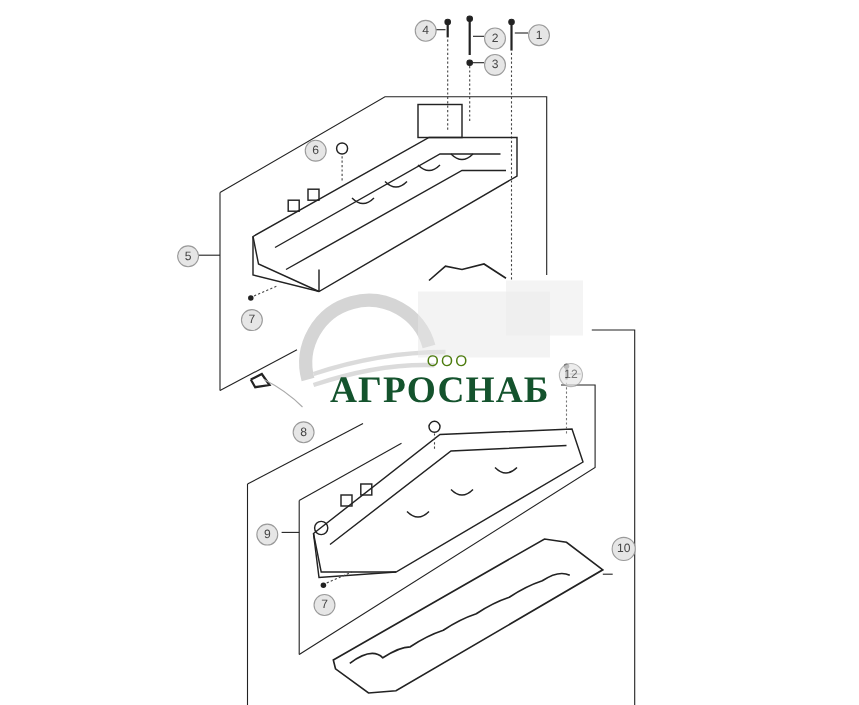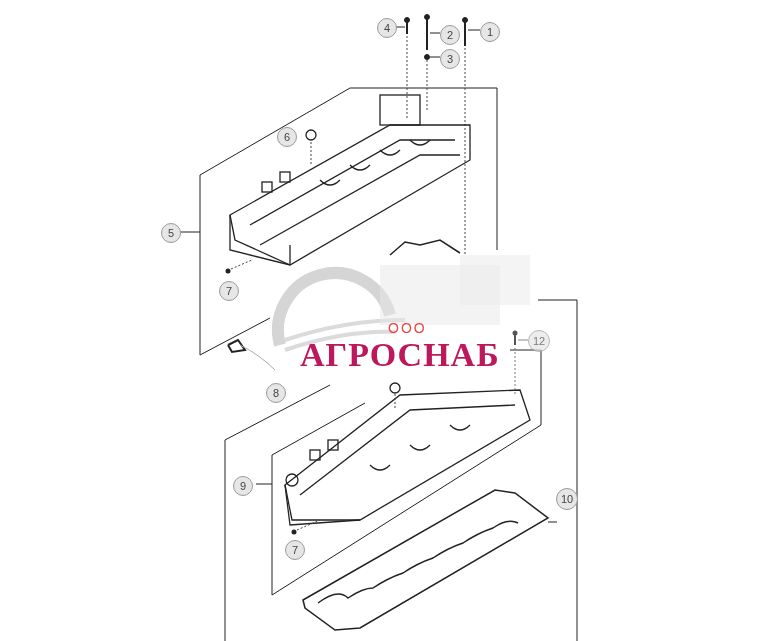--- a/index.html
+++ b/index.html
@@ -1,20 +1,20 @@
 <!DOCTYPE html>
 <html><head>
 <meta charset="utf-8">
 <style>
   html, body { margin:0; padding:0; background:#ffffff; }
   body { width:781px; height:641px; overflow:hidden; position:relative; font-family:"Liberation Sans", sans-serif; }
   #canvas { position:absolute; left:0; top:0; width:781px; height:641px; }
   .callout { position:absolute; width:18px; height:18px; border-radius:50%; background:#e6e6e6; border:1px solid #9a9a9a; color:#444; font-size:11px; line-height:18px; text-align:center; box-sizing:content-box; }
-  .watermark { position:absolute; left:300px; top:336px; font-family:"Liberation Serif", serif; font-size:34px; letter-spacing:1px; color:#be185d; font-weight:bold; }
-  .watermark-ooo { position:absolute; left:388px; top:320px; font-family:"Liberation Sans", sans-serif; font-size:14px; color:#ef4444; letter-spacing:2px; }
+  .watermark { position:absolute; left:300px; top:336px; font-family:"Liberation Serif", serif; font-size:34px; letter-spacing:1px; color:#14532d; font-weight:bold; }
+  .watermark-ooo { position:absolute; left:388px; top:320px; font-family:"Liberation Sans", sans-serif; font-size:14px; color:#4d7c0f; letter-spacing:2px; }
 </style>
 </head>
 <body>
 
 <svg id="canvas" viewBox="0 0 781 641" xmlns="http://www.w3.org/2000/svg">
 
   <g fill="none" stroke="#222" stroke-width="1">
     <polyline points="200,175 350,88 497,88 497,250"></polyline>
     <polyline points="200,175 200,355"></polyline>
     <line x1="180" y1="232" x2="200" y2="232"></line>
@@ -124,13 +124,13 @@
 <div class="callout" style="left:440px;top:25px">2</div>
 <div class="callout" style="left:440px;top:49px">3</div>
 <div class="callout" style="left:377px;top:18px">4</div>
 <div class="callout" style="left:161px;top:223px">5</div>
 <div class="callout" style="left:277px;top:127px">6</div>
 <div class="callout" style="left:219px;top:281px">7</div>
 <div class="callout" style="left:266px;top:383px">8</div>
 <div class="callout" style="left:233px;top:476px">9</div>
 <div class="callout" style="left:285px;top:540px">7</div>
 <div class="callout" style="left:556px;top:488px;width:20px;height:20px;line-height:20px">10</div>
-<div class="callout" style="left:528px;top:330px;width:20px;height:20px;line-height:20px;opacity:0.7">12</div>
+<div class="callout" style="left:508px;top:330px;width:20px;height:20px;line-height:20px;opacity:0.7">12</div>
 
 </body></html>

